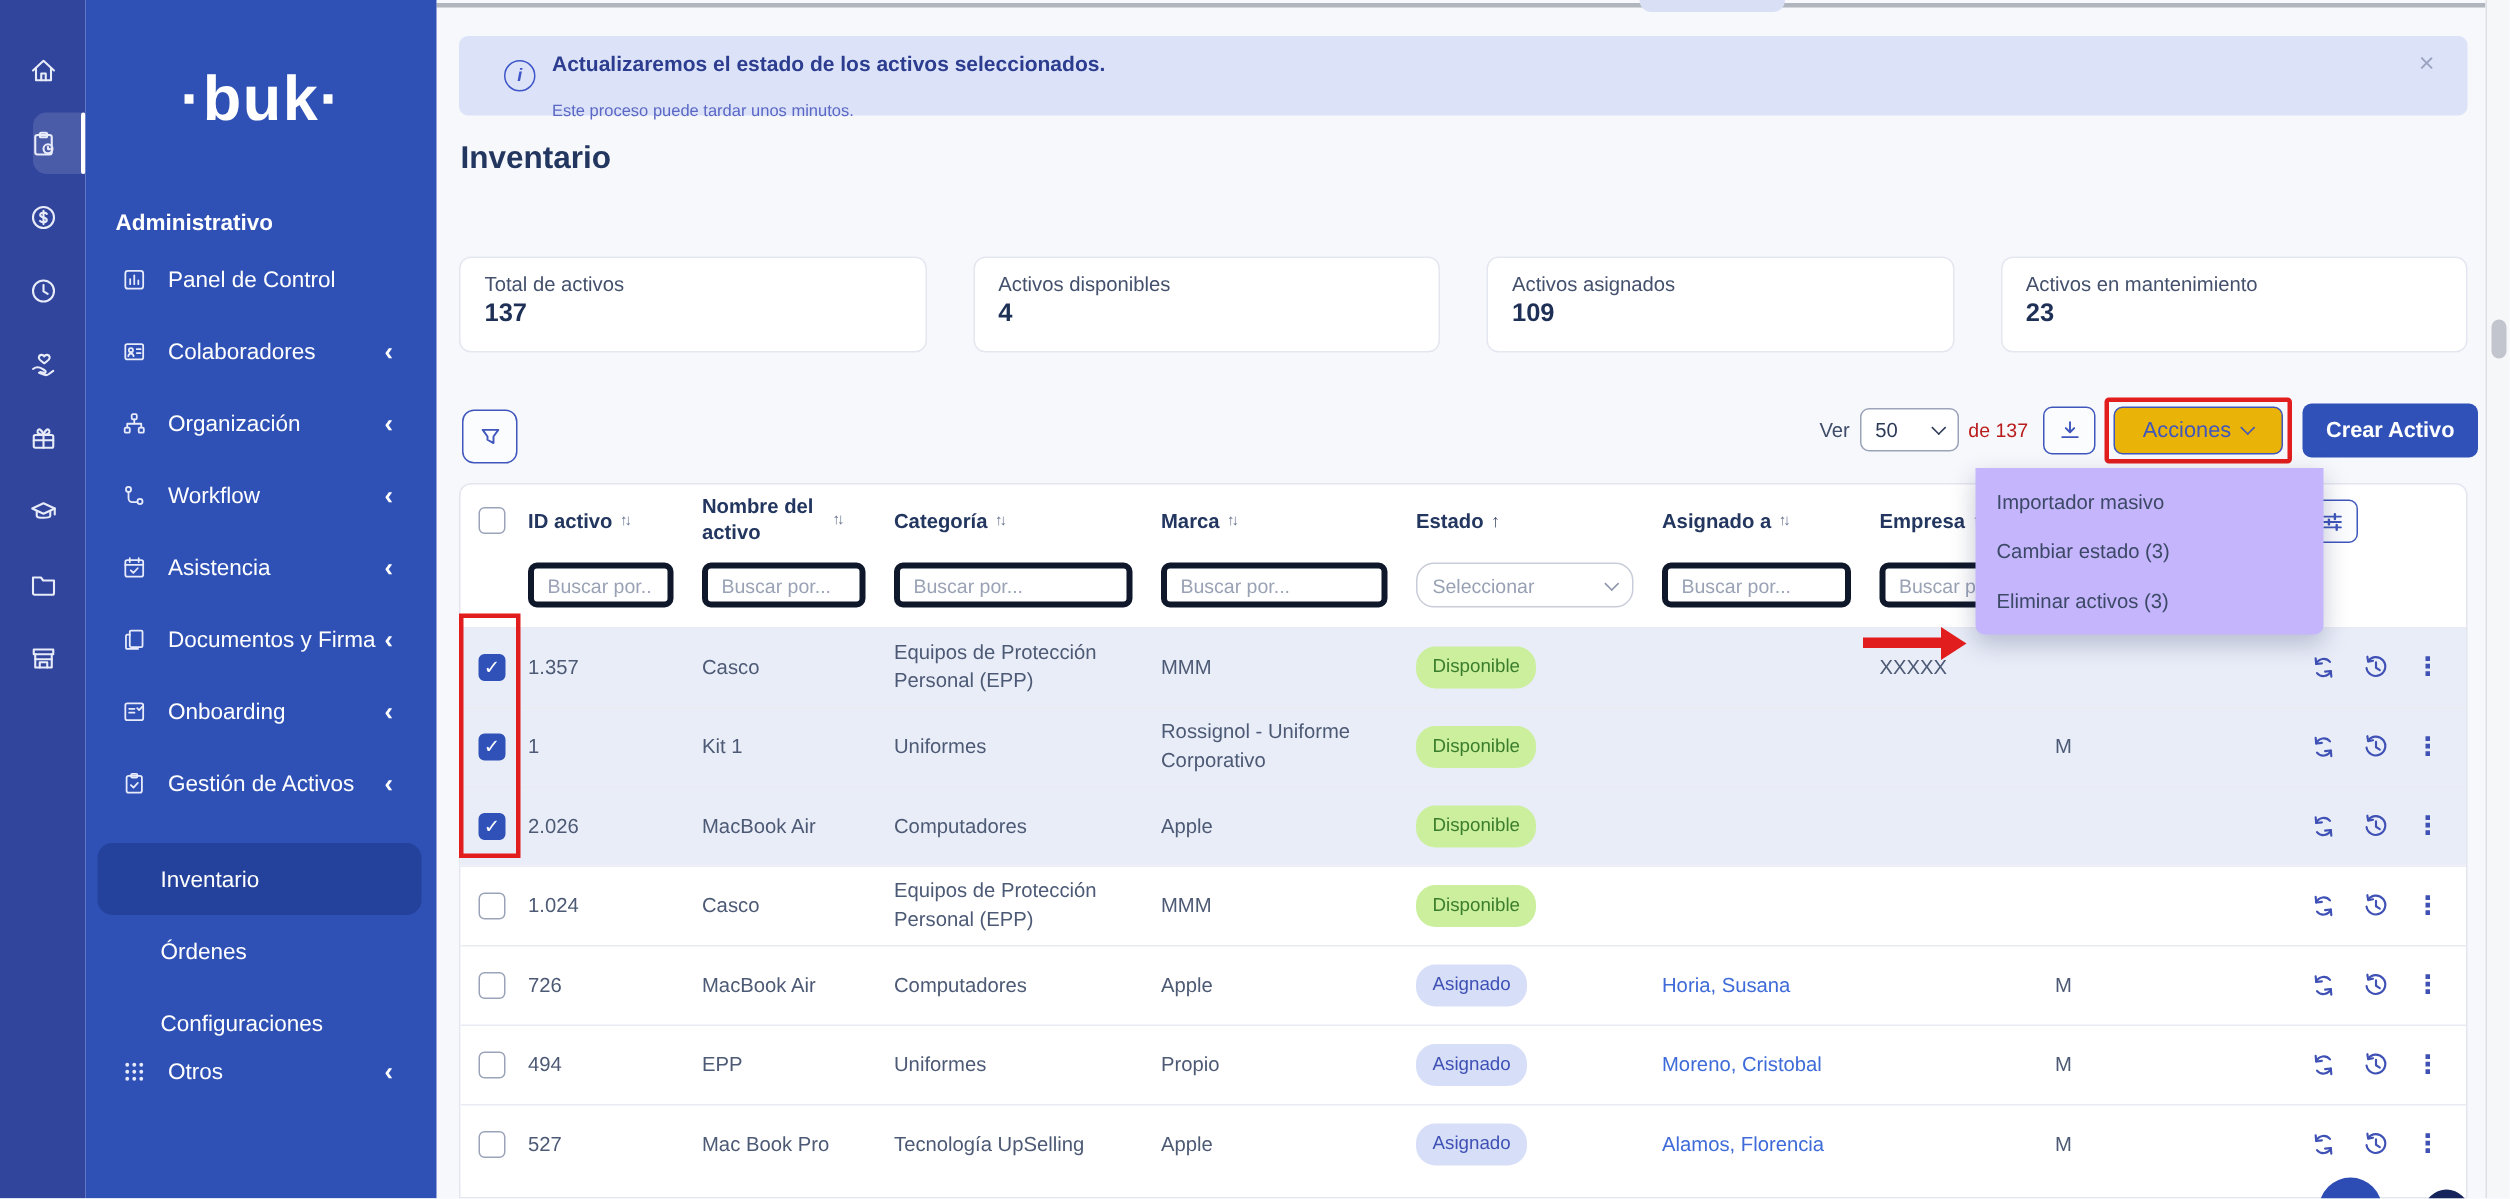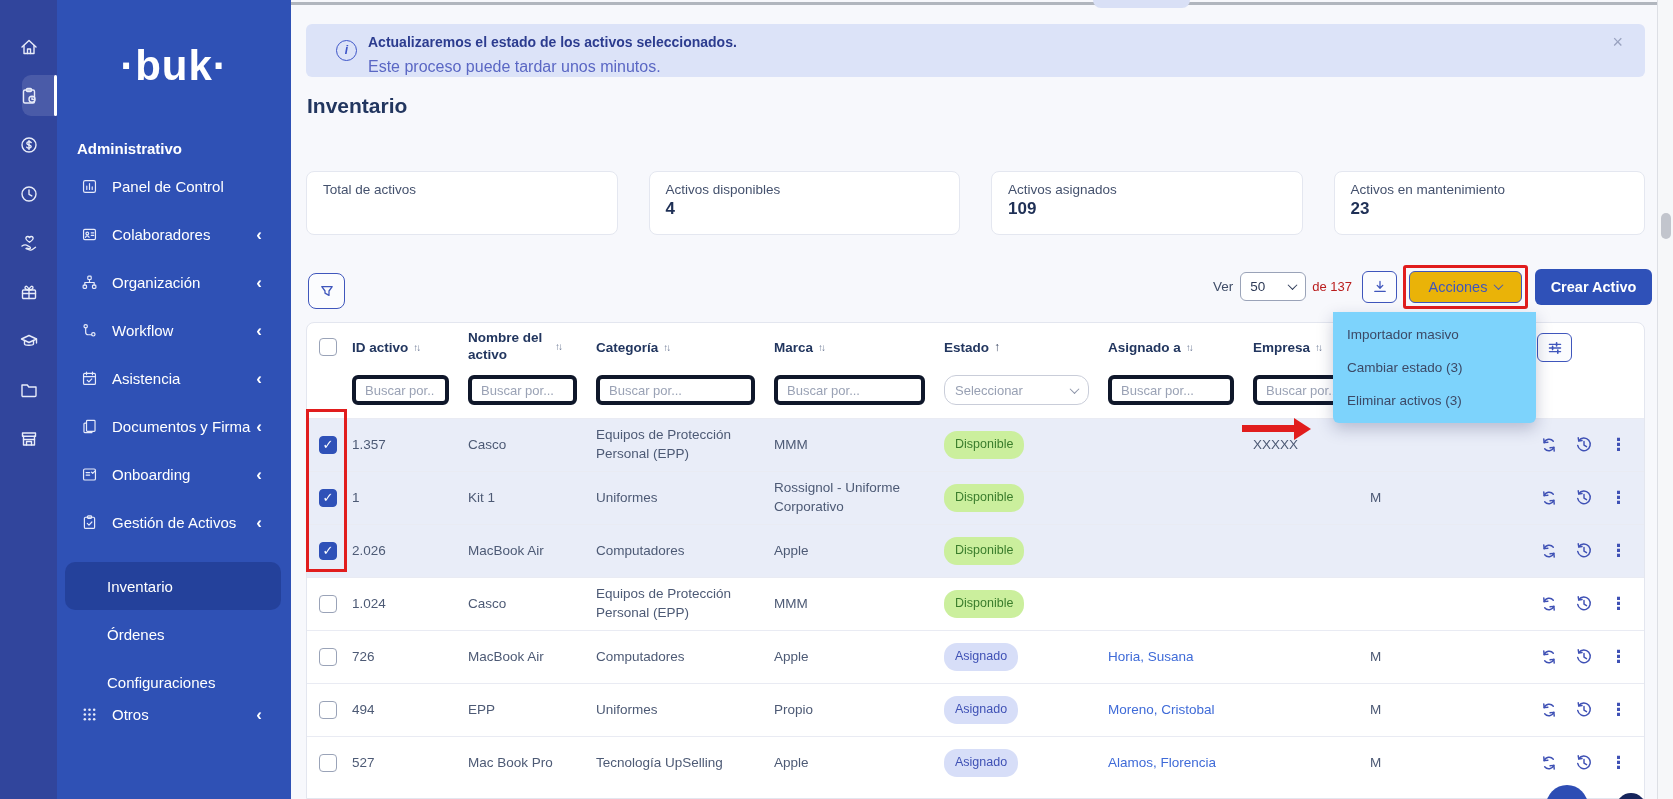--- a/index.html
+++ b/index.html
@@ -30,21 +30,21 @@
   #side-footer { position:absolute; top:706px; left:0; width:234px; }
 
   
   #main { position:absolute; left:291px; top:0; width:1366px; height:799px; background:#f7f8fc; z-index:1; }
   #topline { position:absolute; left:0; top:2px; width:1366px; height:3px; background:#9aa0aa; opacity:.75; }
   #toptab { position:absolute; left:802px; top:0; width:97px; height:8px; background:#d9e0f6; border-radius:0 0 9px 9px; z-index:3; }
 
   #banner { position:absolute; left:15px; top:24px; width:1339px; height:53px; background:#dce3f8; border-radius:6px; }
   #banner .info { position:absolute; left:30px; top:16px; width:21px; height:21px; border:1.6px solid #3d55c8; border-radius:50%; color:#3d55c8; font-size:12px; font-weight:bold; text-align:center; line-height:18px; font-style:italic; }
   #banner .b-title { position:absolute; left:62px; top:10px; font-size:14px; font-weight:bold; color:#2c3c8f; }
-  #banner .b-sub { position:absolute; left:62px; top:34px; font-size:16px; color:#5a67c4; }
+  #banner .b-sub { position:absolute; left:62px; top:44px; font-size:11px; color:#5a67c4; }
   #banner .b-close { position:absolute; right:22px; top:8px; font-size:18px; color:#9aa3c0; cursor:pointer; }
 
   #page-title { position:absolute; left:16px; top:94px; font-size:21px; font-weight:bold; color:#22365f; }
 
   #stats { position:absolute; left:15px; top:171px; width:1339px; height:64px; display:flex; gap:31px; }
   .stat-card { flex:1; background:#fff; border:1px solid #e4e7f0; border-radius:8px; padding:10px 16px; }
   .stat-label { font-size:13.5px; color:#44516d; }
   .stat-value { font-size:17px; font-weight:bold; color:#1f3056; margin-top:2px; }
 
   
@@ -89,21 +89,21 @@
   .cb.checked { background:#2f51b8; border-color:#2f51b8; color:#fff; font-size:13px; line-height:16px; text-align:center; }
   .badge { display:inline-block; padding:5px 11px; border-radius:13px; font-size:12.5px; white-space:nowrap; }
   .badge.green { background:#cbef9d; color:#3a7d2c; }
   .badge.blue { background:#d7def8; color:#3f51b5; }
   .td a.person { color:#3f6bd8; text-decoration:none; cursor:pointer; }
   .td.actions { display:flex; justify-content:flex-end; align-items:center; gap:17px; padding-right:17px; color:#3f51b5; }
   .act-icon { width:18px; height:18px; cursor:pointer; }
   .kebab { font-size:17px; font-weight:bold; color:#3f51b5; cursor:pointer; line-height:18px; }
 
   
-  #actions-menu { position:absolute; left:1026px; top:312px; width:203px; background:#7dd3fc; border-radius:0 0 6px 6px; box-shadow:0 6px 16px rgba(30,40,90,.25); padding:6px 0; z-index:30;margin-left:16px; }
+  #actions-menu { position:absolute; left:1026px; top:312px; width:232px; background:#c4b5fd; border-radius:0 0 6px 6px; box-shadow:0 6px 16px rgba(30,40,90,.25); padding:6px 0; z-index:30; }
   .menu-item { height:33px; line-height:33px; padding:0 14px; font-size:13.5px; color:#3c4966; white-space:nowrap; cursor:pointer; }
   .menu-item.hl { background:#dde4f8; }
 
   
   #cb-annotation { position:absolute; left:15px; top:409px; width:41px; height:163px; border:3px solid #e11d1d; z-index:25; pointer-events:none; }
   #arrow-annotation { position:absolute; left:951px; top:418px; width:70px; height:22px; z-index:31; pointer-events:none; }
   #arrow-annotation .shaft { position:absolute; left:0; top:7px; width:52px; height:7px; background:#e11d1d; }
   #arrow-annotation .head { position:absolute; left:52px; top:0; width:0; height:0; border-top:11px solid transparent; border-bottom:11px solid transparent; border-left:17px solid #e11d1d; }
 
   
@@ -342,20 +342,21 @@
       <div class="b-title">Actualizaremos el estado de los activos seleccionados.</div>
       <div class="b-sub">Este proceso puede tardar unos minutos.</div>
       <div class="b-close">×</div>
     </div>
 
     <h1 id="page-title">Inventario</h1>
 
     <div id="stats">
         <div class="stat-card">
           <div class="stat-label">Total de activos</div>
+          <div class="stat-value">137</div>
         </div>
         <div class="stat-card">
           <div class="stat-label">Activos disponibles</div>
           <div class="stat-value">4</div>
         </div>
         <div class="stat-card">
           <div class="stat-label">Activos asignados</div>
           <div class="stat-value">109</div>
         </div>
         <div class="stat-card">

